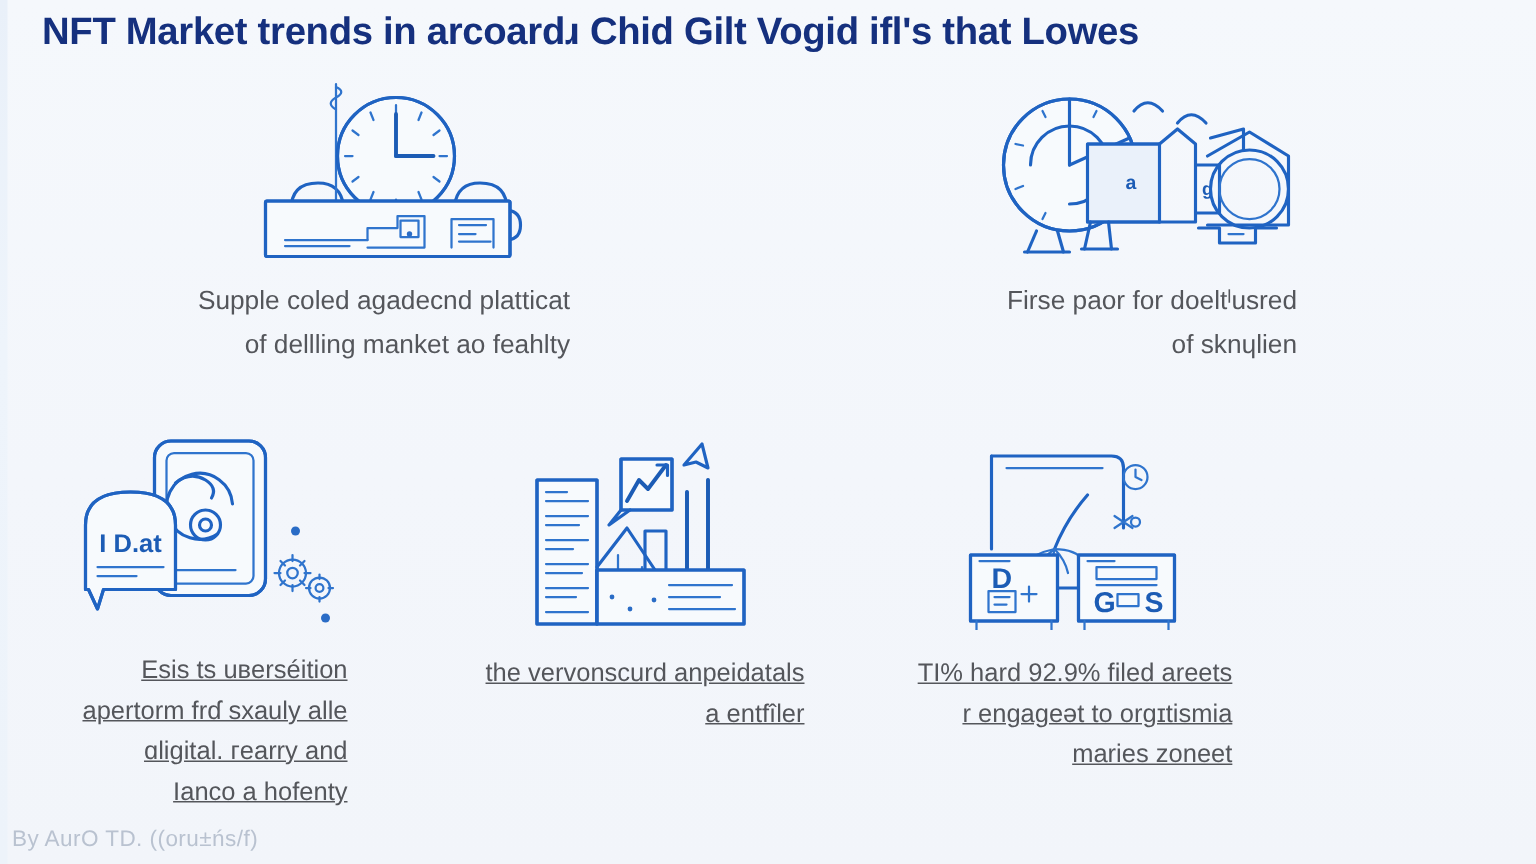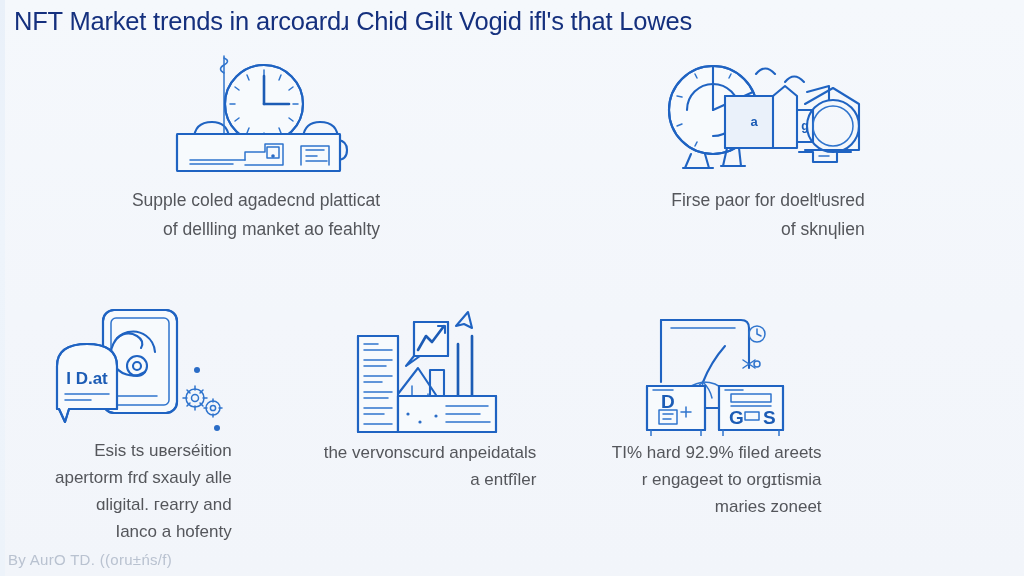--- a/index.html
+++ b/index.html
@@ -23,25 +23,25 @@
   .left-edge {
     position: absolute;
     left: 0;
     top: 0;
     width: 5px;
     height: 100%;
     background: linear-gradient(180deg, #e9f0f9 0%, #eef4fb 40%, #edf3fa 100%);
   }
   .page-title {
     position: absolute;
-    left: 14px;
+    left: 28px;
     top: 4px;
     width: 990px;
     font-size: 25.5px;
-    font-weight: normal;
+    font-weight: bold;
     color: #15307e;
     letter-spacing: -0.2px;
     line-height: 34px;
     white-space: nowrap;
   }
   
   .row-top {
     position: absolute;
     left: 0;
     top: 48px;
@@ -52,21 +52,21 @@
   .row-top .card {
     flex: 1 1 50%;
     display: flex;
     flex-direction: column;
     align-items: center;
   }
   
   .row-bottom {
     position: absolute;
     left: 0;
-    top: 304px;
+    top: 288px;
     width: 860px;
     height: 240px;
     display: flex;
   }
   .row-bottom .card {
     flex: 1 1 33.333%;
     display: flex;
     flex-direction: column;
     align-items: center;
   }
@@ -79,24 +79,25 @@
   .row-bottom .icon-wrap { height: 132px; }
   .caption {
     margin-top: 14px;
     text-align: right;
     color: #54565b;
     font-size: 17.5px;
     line-height: 28.5px;
     max-width: 330px;
   }
   .row-bottom .caption {
-    margin-top: 3px;
+    margin-top: 15px;
     font-size: 17px;
     line-height: 27px;
     max-width: 300px;
+    text-decoration: underline;
   }
   .cap-line { display: block; }
   .footer-note {
     position: absolute;
     left: 8px;
     bottom: 8px;
     font-size: 15px;
     color: #b9c2d0;
     letter-spacing: 0.3px;
   }

